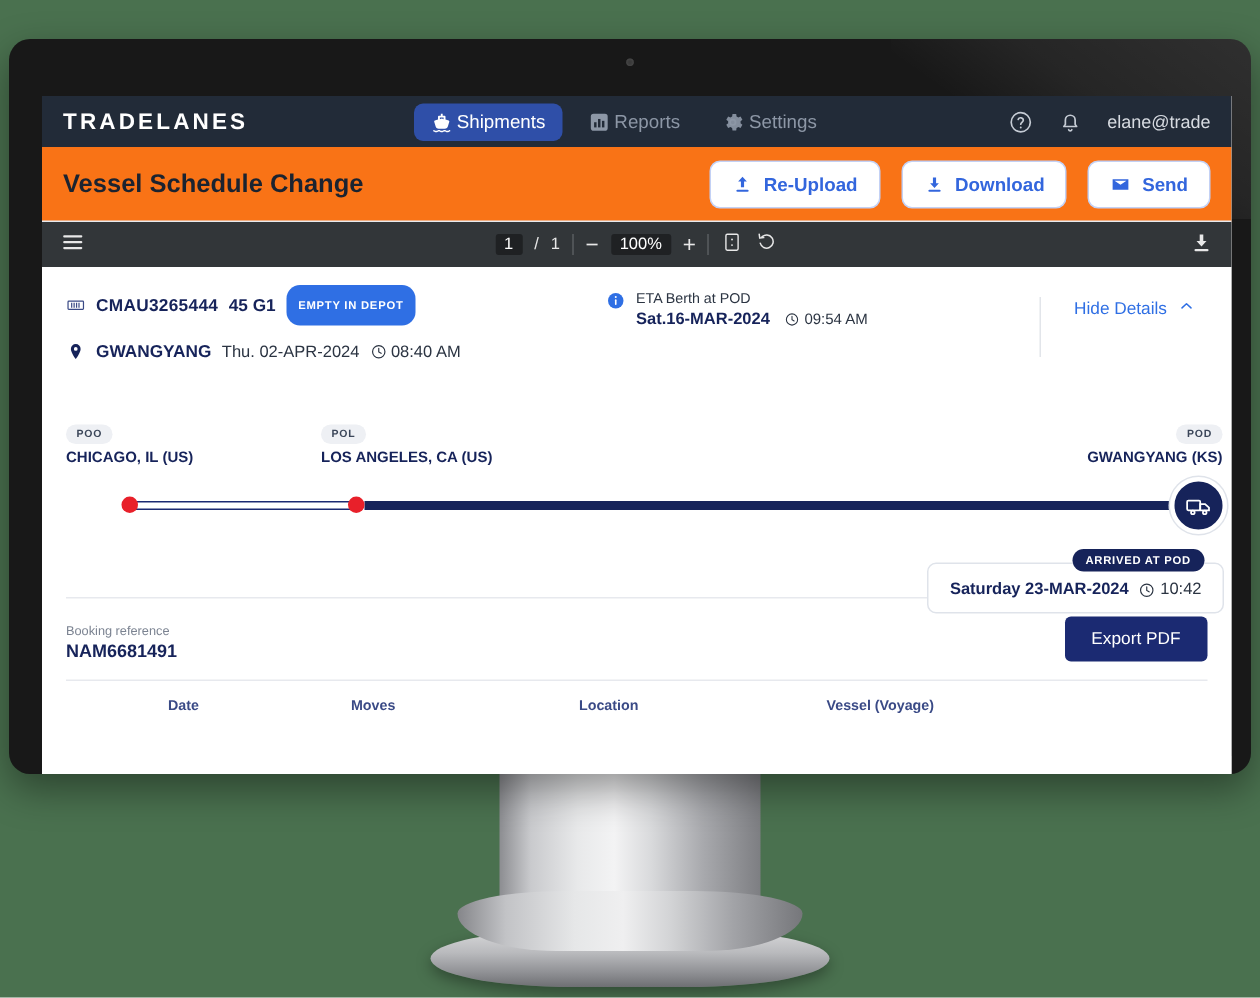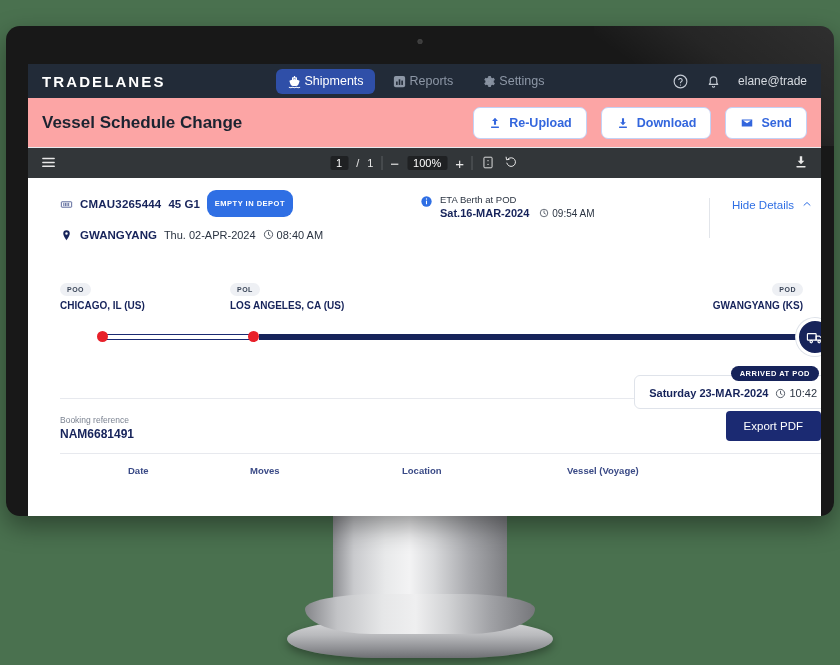--- a/index.html
+++ b/index.html
@@ -76,21 +76,21 @@
   .nav-ico { width: 15px; height: 15px; display: block; }
   #nav-right {
     margin-left: auto; display: flex; align-items: center; gap: 16px;
     color: #c5cbd4; font-size: 11.5px;
   }
   .circ-ico { width: 17px; height: 17px; display:block; }
   #user-email { white-space: nowrap; color: #d7dbe1; font-size: 12px; }
 
   
   #page-header {
-    height: 50px; background: #fca5a5; display: flex; align-items: center;
+    height: 50px; background: #f97316; display: flex; align-items: center;
     padding: 0 14px; border-bottom: 1px solid #e7e9ee; text-align: center;
   }
   #page-title { font-size: 17px; font-weight: 700; color: #1b2330; }
   #header-actions { margin-left: auto; display: flex; gap: 14px; }
   .hdr-btn {
     display: flex; align-items: center; gap: 7px;
     border: 1px solid #c3d1f5; border-radius: 7px;
     background: #fff; color: #3366dd;
     font-size: 12.5px; font-weight: 700;
     padding: 8px 14px; cursor: pointer;
@@ -121,21 +121,20 @@
     background: #1f2123; border-radius: 2px; padding: 1px 6px;
     font-size: 11px; color: #fff;
   }
   #pdf-download-btn { margin-left: auto; cursor: pointer; display:block; }
 
   
   #doc-area {
     position: relative; height: 338px;
     background: #f1f1f1;
     overflow: hidden;
-    margin-left: 16px;
   }
   #doc-page {
     position: absolute; left: 0; top: 0;
     width: 793px; height: 338px;
     background: #fff;
   }
 
   #doc-top { display: flex; padding: 12px 16px 0 16px; }
   #doc-top-left { width: 360px; }
   .doc-row { display: flex; align-items: center; gap: 7px; margin-bottom: 11px; }
@@ -457,21 +456,21 @@
           <div class="tl-node-label" style="left:16px; top:0;">
             <span class="tl-tag">POO</span>
             <div class="tl-city">CHICAGO, IL (US)</div>
           </div>
 
           <div class="tl-node-label" style="left:186px; top:0;">
             <span class="tl-tag">POL</span>
             <div class="tl-city">LOS ANGELES, CA (US)</div>
           </div>
 
-          <div class="tl-node-label" style="right:34px; top:0; text-align:right;">
+          <div class="tl-node-label" style="right:6px; top:0; text-align:right;">
             <span class="tl-tag">POD</span>
             <div class="tl-city">GWANGYANG (KS)</div>
           </div>
 
           <div id="tl-track">
             <div id="seg-dashed"></div>
             <div id="seg-solid"></div>
             <div class="tl-dot" style="left:53px;"></div>
             <div class="tl-dot" style="left:204px;"></div>
             <div id="node-truck">

